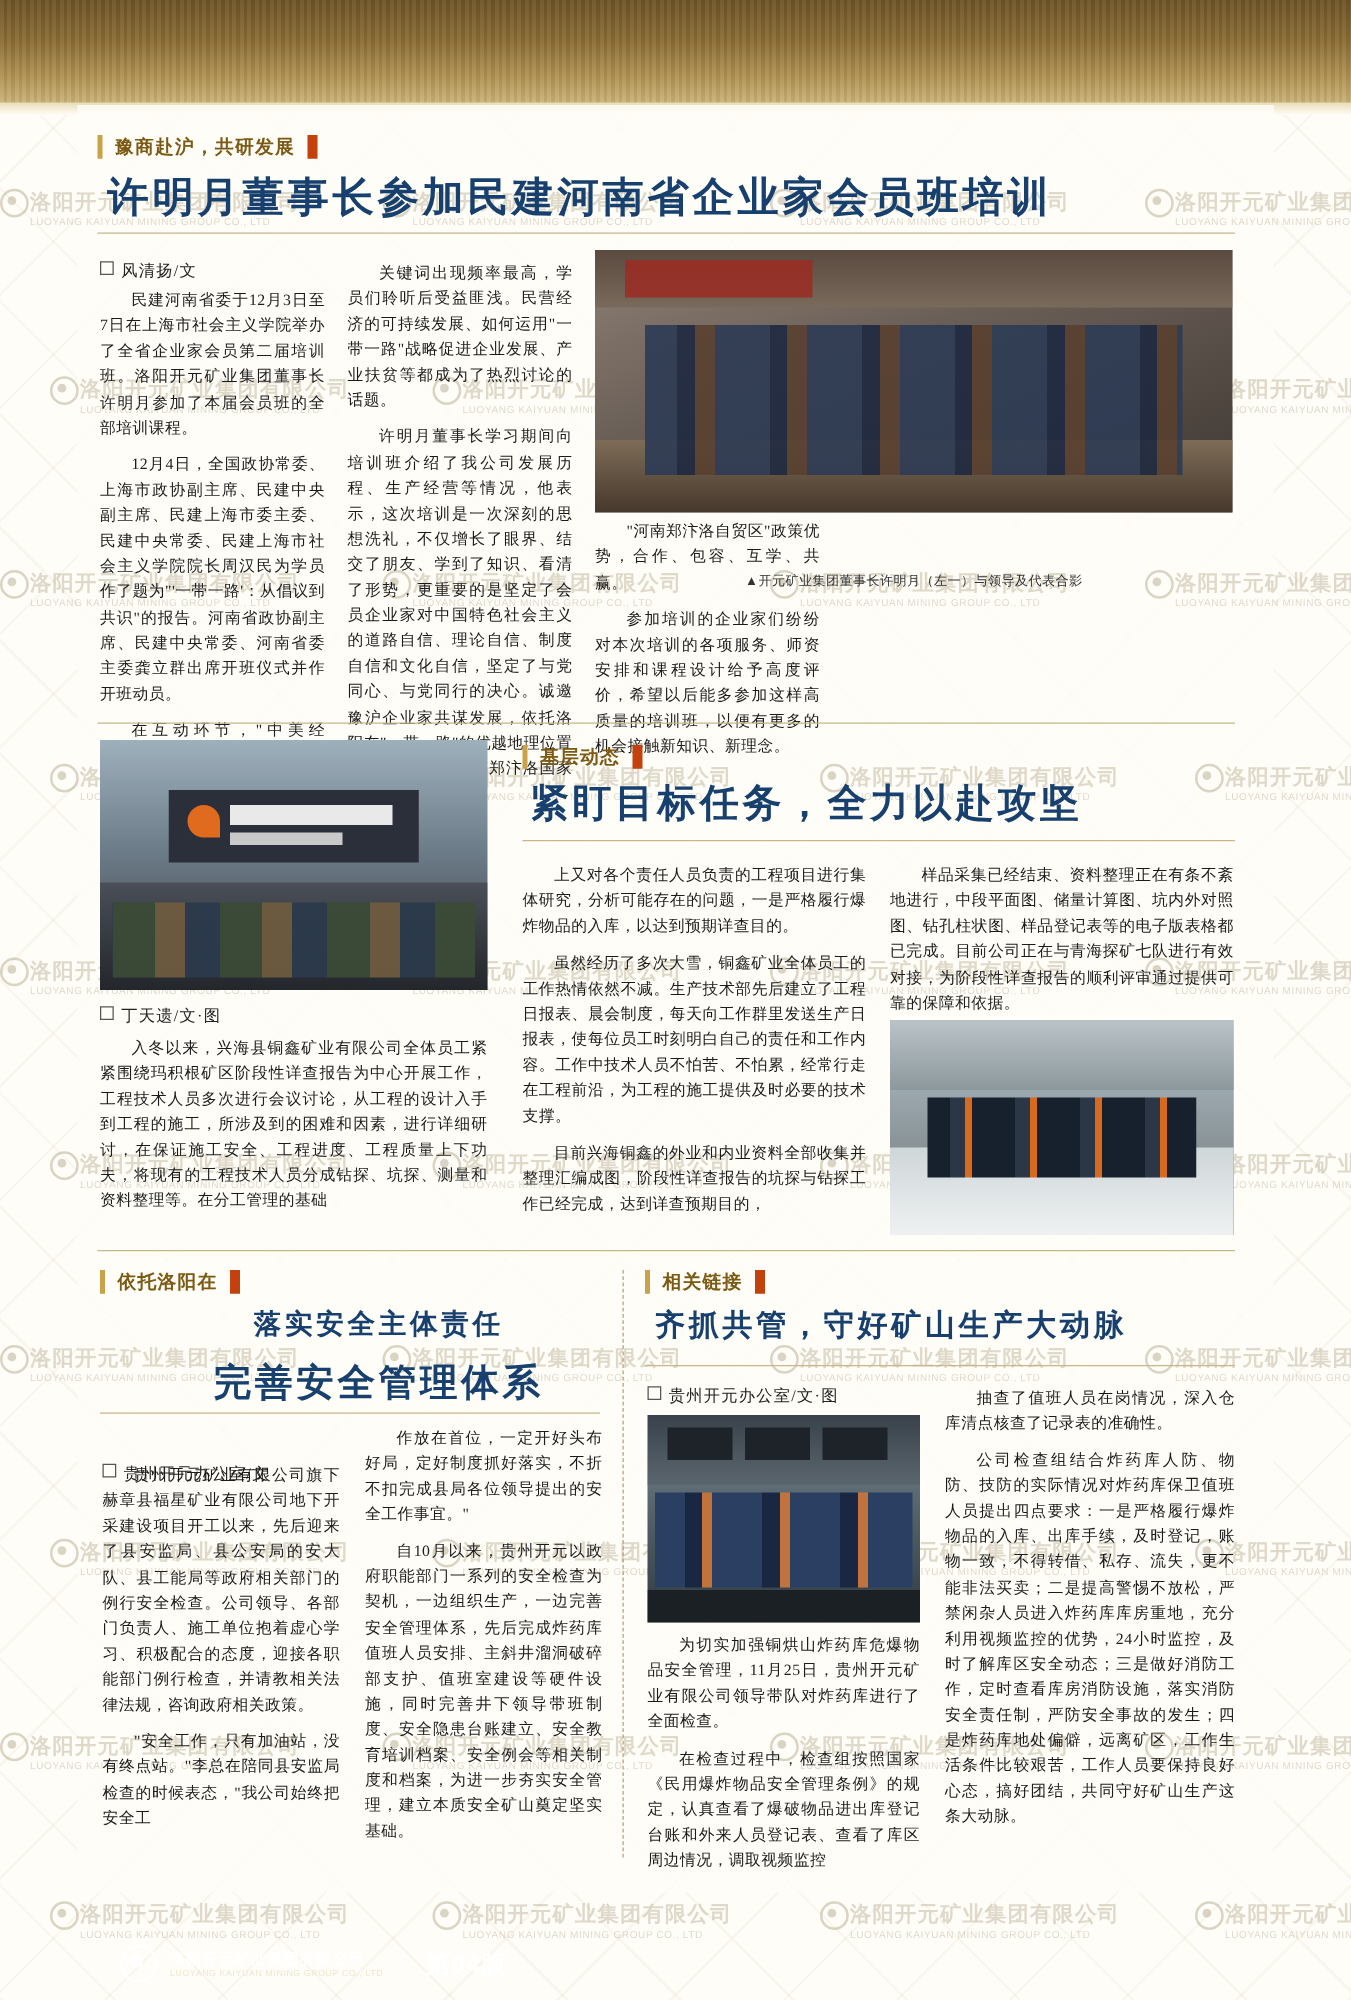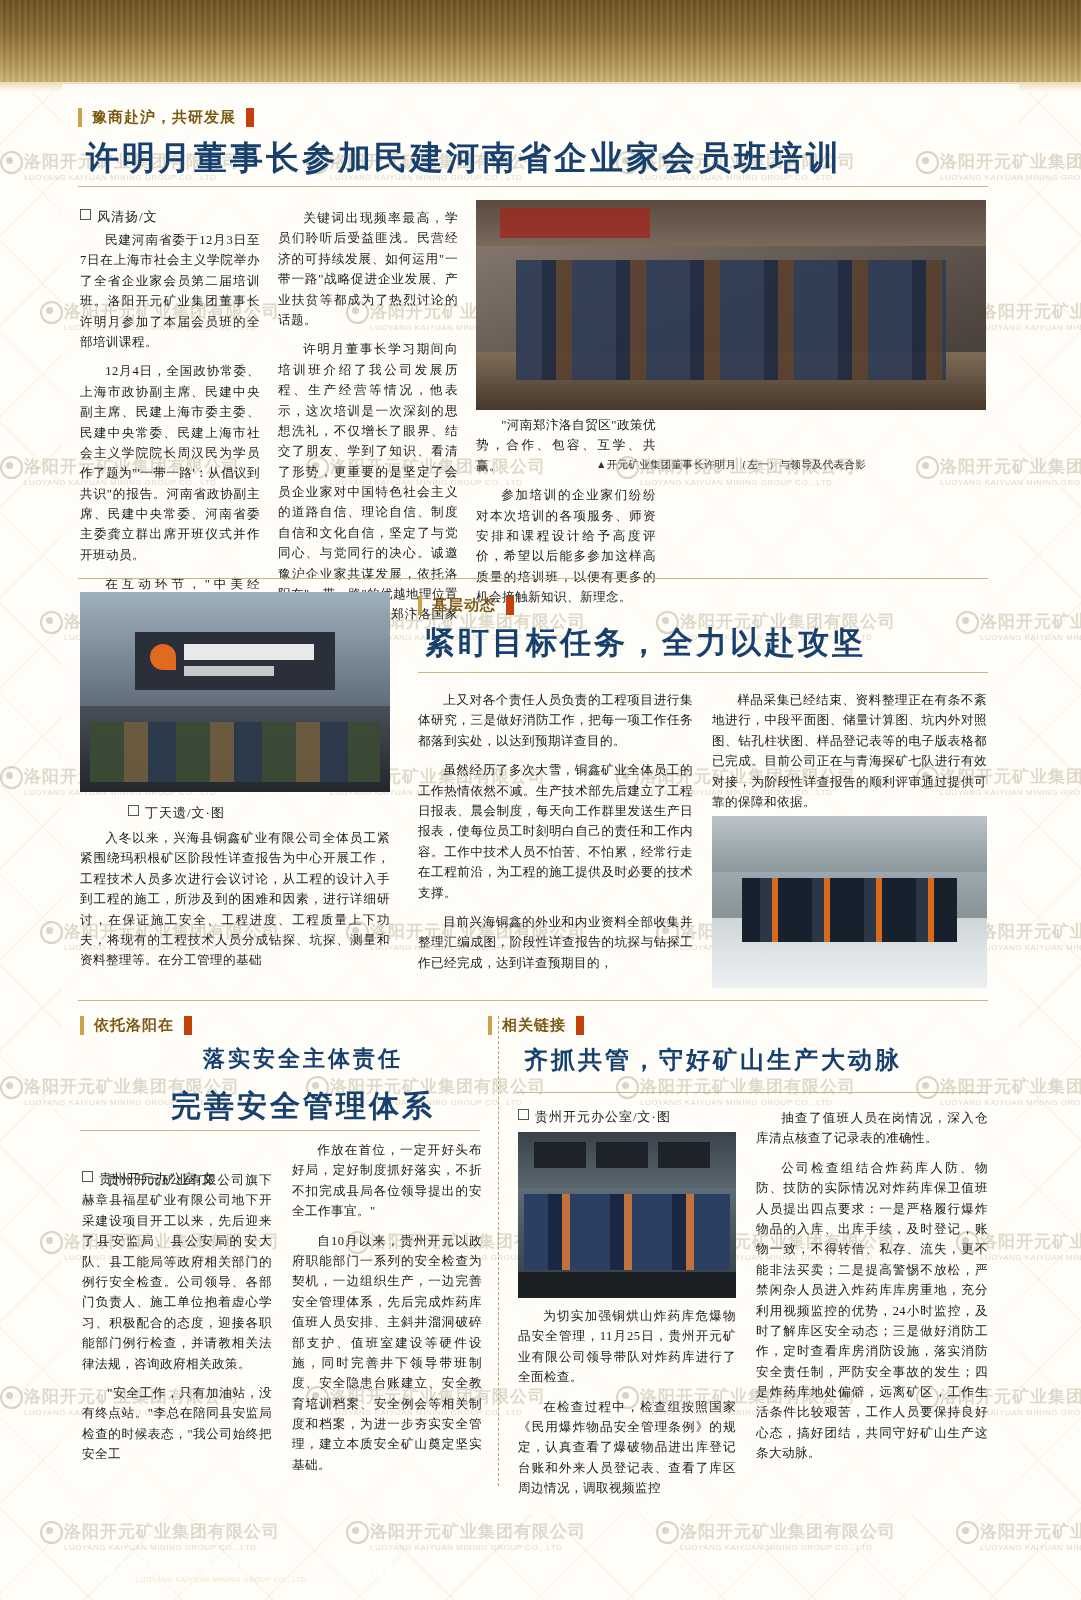--- a/index.html
+++ b/index.html
@@ -327,29 +327,29 @@
   <div style="position:absolute;left:10px;bottom:10px;width:290px;height:60px;
        background:repeating-linear-gradient(90deg,#3b4a36 0 34px,#6d5b3e 34px 58px,#2b3a4c 58px 86px);opacity:.95;"></div>
 </div>
 
 <div style="position:absolute;left:418px;top:596px;">
   <span class="kicker">基层动态</span>
 </div>
 <div class="headline" style="position:absolute;left:424px;top:622px;width:560px;font-size:31px;">紧盯目标任务，全力以赴攻坚</div>
 <div class="rule" style="position:absolute;left:418px;top:672px;width:570px;"></div>
 
-<div class="byline" style="position:absolute;left:80px;top:804px;margin-left:48px;">
+<div class="byline" style="position:absolute;left:80px;top:804px;">
   <span class="box"></span><span>丁天遗/文·图</span>
 </div>
 
 <div id="a2c1" style="position:absolute;left:80px;top:828px;width:310px;">
     <p class="body">入冬以来，兴海县铜鑫矿业有限公司全体员工紧紧围绕玛积根矿区阶段性详查报告为中心开展工作，工程技术人员多次进行会议讨论，从工程的设计入手到工程的施工，所涉及到的困难和因素，进行详细研讨，在保证施工安全、工程进度、工程质量上下功夫，将现有的工程技术人员分成钻探、坑探、测量和资料整理等。在分工管理的基础</p>
   </div>
 <div id="a2c2" style="position:absolute;left:418px;top:690px;width:275px;">
-    <p class="body">上又对各个责任人员负责的工程项目进行集体研究，三是做好消防工作，把每一项工作任务都落到实处，以达到预期详查目的。</p>
+    <p class="body">上又对各个责任人员负责的工程项目进行集体研究，分析可能存在的问题，一是严格履行爆炸物品的入库，以达到预期详查目的。</p>
     <p class="body">虽然经历了多次大雪，铜鑫矿业全体员工的工作热情依然不减。生产技术部先后建立了工程日报表、晨会制度，每天向工作群里发送生产日报表，使每位员工时刻明白自己的责任和工作内容。工作中技术人员不怕苦、不怕累，经常行走在工程前沿，为工程的施工提供及时必要的技术支撑。</p>
     <p class="body">目前兴海铜鑫的外业和内业资料全部收集并整理汇编成图，阶段性详查报告的坑探与钻探工作已经完成，达到详查预期目的，</p>
   </div>
 <div id="a2c3" style="position:absolute;left:712px;top:690px;width:275px;">
     <p class="body">样品采集已经结束、资料整理正在有条不紊地进行，中段平面图、储量计算图、坑内外对照图、钻孔柱状图、样品登记表等的电子版表格都已完成。目前公司正在与青海探矿七队进行有效对接，为阶段性详查报告的顺利评审通过提供可靠的保障和依据。</p>
   </div>
 
 <div class="photo" style="position:absolute;left:712px;top:816px;width:275px;height:172px;
      background:linear-gradient(180deg,#c9d2d8 0%,#9aa6ad 35%,#6b726f 100%);">
   <div style="position:absolute;left:0;top:0;right:0;height:56px;background:linear-gradient(180deg,#b9c3c8,#8d989c);"></div>
@@ -375,21 +375,21 @@
     <p class="body">贵州开元矿业有限公司旗下赫章县福星矿业有限公司地下开采建设项目开工以来，先后迎来了县安监局、县公安局的安大队、县工能局等政府相关部门的例行安全检查。公司领导、各部门负责人、施工单位抱着虚心学习、积极配合的态度，迎接各职能部门例行检查，并请教相关法律法规，咨询政府相关政策。</p>
     <p class="body">"安全工作，只有加油站，没有终点站。"李总在陪同县安监局检查的时候表态，"我公司始终把安全工</p>
   </div>
 <div id="a3c2" style="position:absolute;left:292px;top:1140px;width:190px;">
     <p class="body">作放在首位，一定开好头布好局，定好制度抓好落实，不折不扣完成县局各位领导提出的安全工作事宜。"</p>
     <p class="body">自10月以来，贵州开元以政府职能部门一系列的安全检查为契机，一边组织生产，一边完善安全管理体系，先后完成炸药库值班人员安排、主斜井溜洞破碎部支护、值班室建设等硬件设施，同时完善井下领导带班制度、安全隐患台账建立、安全教育培训档案、安全例会等相关制度和档案，为进一步夯实安全管理，建立本质安全矿山奠定坚实基础。</p>
   </div>
 
 <div style="position:absolute;left:498px;top:1016px;width:0;height:470px;border-left:1px dashed #b3a177;"></div>
 
-<div style="position:absolute;left:488px;top:1016px;">
+<div style="position:absolute;left:516px;top:1016px;">
   <span class="kicker">相关链接</span>
 </div>
 <div class="headline" style="position:absolute;left:524px;top:1044px;width:466px;font-size:24px;">齐抓共管，守好矿山生产大动脉</div>
 <div class="rule" style="position:absolute;left:516px;top:1092px;width:472px;"></div>
 
 <div class="byline" style="position:absolute;left:518px;top:1108px;">
   <span class="box"></span><span>贵州开元办公室/文·图</span>
 </div>
 
 <div class="photo" style="position:absolute;left:518px;top:1132px;width:218px;height:166px;

